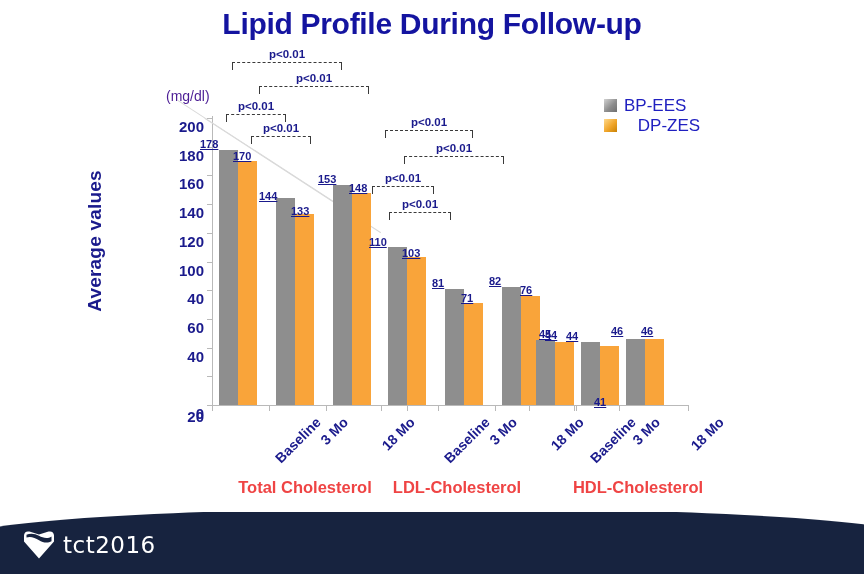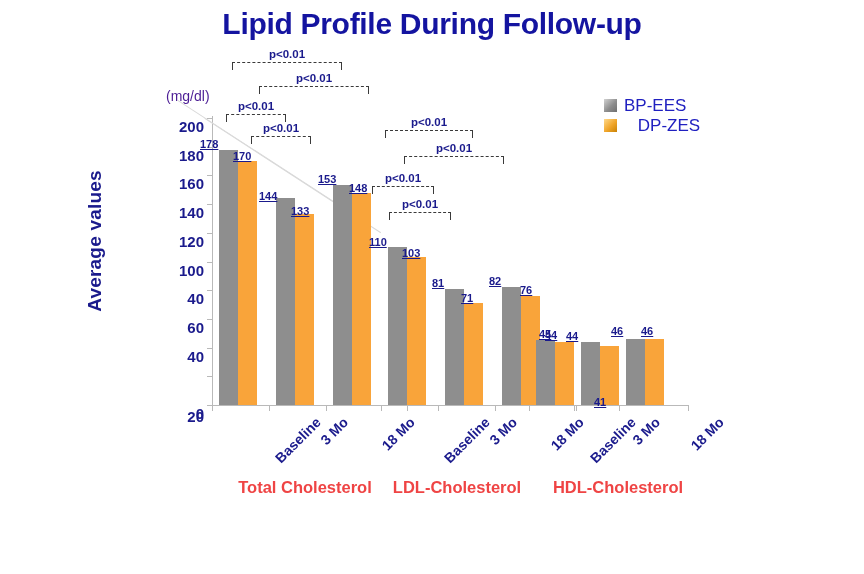--- a/index.html
+++ b/index.html
@@ -294,30 +294,40 @@
     <div class="xtl" style="left:424px;top:414px;">Baseline</div>
     <div class="xtl" style="left:477px;top:414px;">3 Mo</div>
     <div class="xtl" style="left:536px;top:414px;">18 Mo</div>
 
     <div class="xtl" style="left:570px;top:414px;">Baseline</div>
     <div class="xtl" style="left:620px;top:414px;">3 Mo</div>
     <div class="xtl" style="left:676px;top:414px;">18 Mo</div>
 
     <div class="gtitle" style="left:205px;width:200px;">Total Cholesterol</div>
     <div class="gtitle" style="left:357px;width:200px;">LDL-Cholesterol</div>
-    <div class="gtitle" style="left:513px;width:210px;">HDL-Cholesterol</div>
+    <div class="gtitle" style="left:513px;width:210px;padding-left:20px;">HDL-Cholesterol</div>
 
     <div class="legend">
       <div class="lrow" style="top:0;">
         <span class="sw g"></span>
         <span class="ltxt">BP-EES</span>
       </div>
       <div class="lrow" style="top:20px;text-align:center;">
         <span class="sw o"></span>
         <span class="ltxt">DP-ZES</span>
       </div>
     </div>
 
   </div>
 
 
+  <div class="footer">
+    <div class="band"></div>
+    <div class="logo">
+      <svg width="34" height="30" viewBox="0 0 34 30">
+        <path d="M2 5.5 C2 2.4 4.6 0.8 7.4 1.6 L17 4.4 L26.6 1.6 C29.4 0.8 32 2.4 32 5.5 L32 11.5 L17 28.5 L2 11.5 Z" fill="#ffffff"></path>
+        <path d="M4.5 7.5 C8 6 13 7.5 17 10.2 C21 12.9 26 13.4 29.5 11.2 L29.5 6.4 C26 9 21 8.2 17 5.8 C13 3.4 8 3 4.5 4.8 Z" fill="#17233f"></path>
+      </svg>
+      <span class="wordmark">tct2016</span>
+    </div>
+  </div>
 
 </div>
 
 </body></html>

